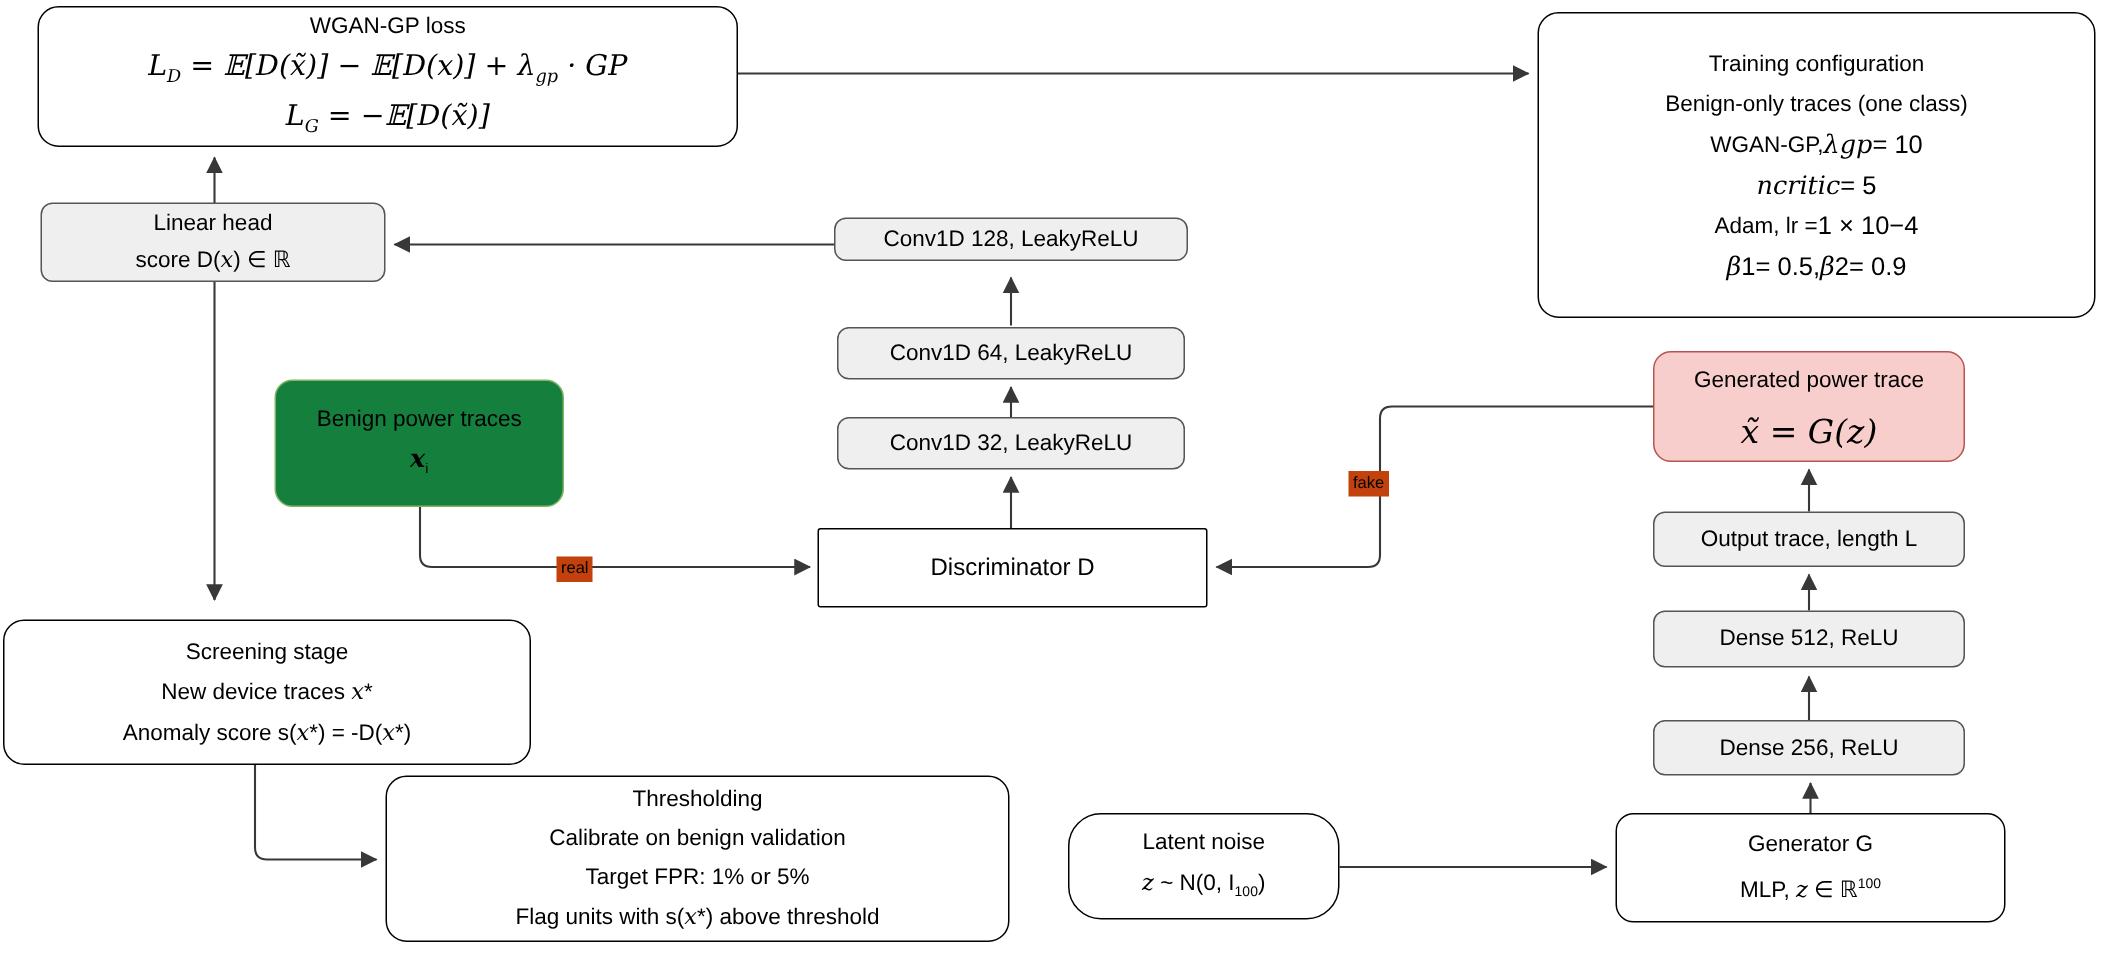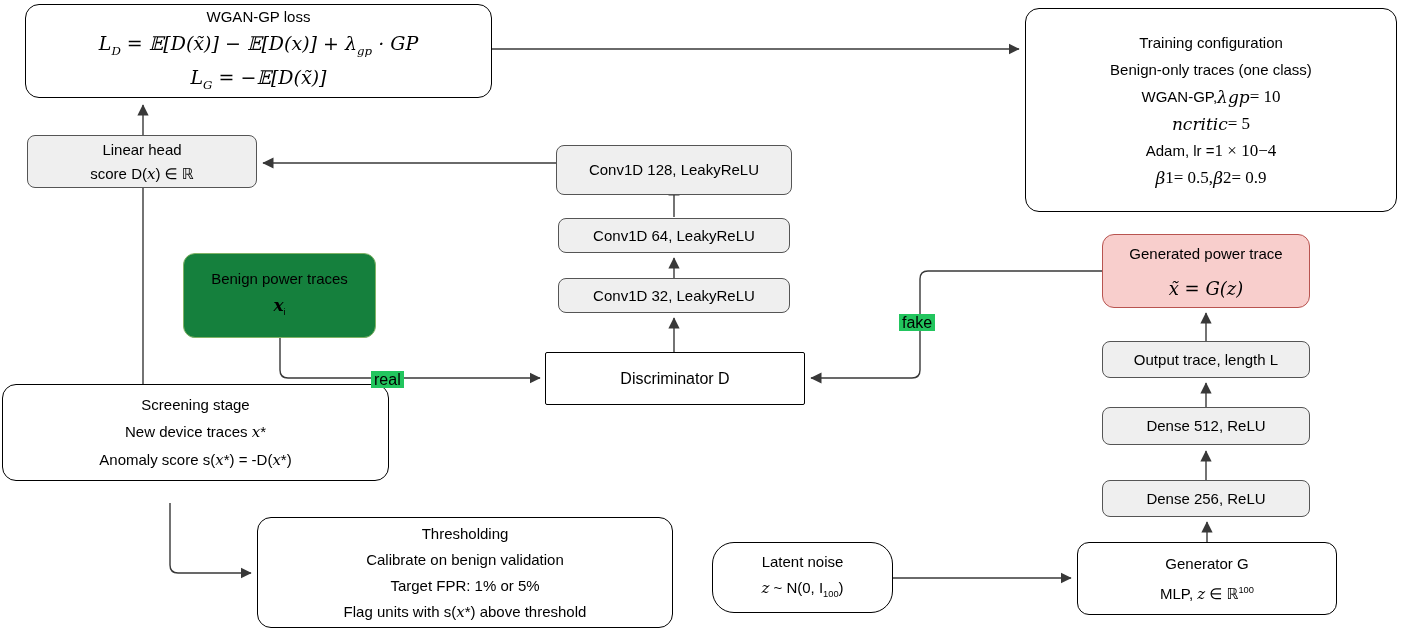--- a/index.html
+++ b/index.html
@@ -13,29 +13,29 @@
     border:1.3px solid #000; border-radius:14px; background:#fff;
     display:flex; flex-direction:column; align-items:center; justify-content:center;
     text-align:center; font-size:15px; line-height:26px;
   }
   .node.small { border-radius:8px; border-width:1.2px; }
   .gray  { background:#efefef; border-color:#555555; }
   .green { background:#15803d; border-color:#82b366; }
   .pink  { background:#f8cecc; border-color:#b85450;gap:10px; }
   .ln { white-space:nowrap; }
   .mi { font-family:"DejaVu Serif", serif; font-style:italic; }
-  .mn { font-family:Liberation Serif, serif; }
+  .mn { font-family:Liberation Sans, sans-serif; }
   .math { font-size:19px; }
   .m17 .mi, .m17 .mn { font-size:17px; }
   sub { font-size:0.62em; }
   sup { font-size:0.62em; }
   .bold { font-weight:bold; }
   .cfg .ln { height:27px; display:flex; align-items:center; justify-content:center; }
   .edge-label {
-    position:absolute; background:#22c55e; padding:0 3px; font-size:16px; line-height:17px;
+    position:absolute; background:#c2410c; padding:0 3px; font-size:11px; line-height:17px;
   }
 </style>
 </head>
 <body>
 
 <div class="canvas">
 
   <svg class="edges" width="1401" height="642">
     <defs>
       <marker id="arr" markerWidth="9" markerHeight="9" refX="7.5" refY="4" orient="auto">
@@ -99,37 +99,37 @@
   <div class="node small gray" style="left:27px;top:135px;width:230px;height:53px;line-height:24px">
     <div class="ln">Linear head</div>
     <div class="ln"><span>score D(</span><span class="mi">x</span><span>) ∈ ℝ</span></div>
   </div>
 
   <div class="node small green" style="left:183px;top:253px;width:193px;height:85px;line-height:27px;border-radius:12px">
     <div class="ln">Benign power traces</div>
     <div class="ln"><span class="mi bold" style="font-size:17px">x</span><sub>i</sub></div>
   </div>
 
-  <div class="node small gray" style="left:556px;top:145px;width:236px;height:50px">
+  <div class="node small gray" style="left:556px;top:145px;width:236px;height:29px">
     <div class="ln">Conv1D 128, LeakyReLU</div>
   </div>
   <div class="node small gray" style="left:558px;top:218px;width:232px;height:35px">
     <div class="ln">Conv1D 64, LeakyReLU</div>
   </div>
   <div class="node small gray" style="left:558px;top:278px;width:232px;height:35px">
     <div class="ln">Conv1D 32, LeakyReLU</div>
   </div>
 
   <div class="node small" style="left:545px;top:352px;width:260px;height:53px;font-size:16px;border-radius:2px">
     <div class="ln">Discriminator D</div>
   </div>
 
   <div class="node small pink" style="left:1102px;top:234px;width:208px;height:74px;line-height:25px;border-radius:12px">
     <div class="ln">Generated power trace</div>
-    <div class="ln mi" style="font-size:18px">x̃ = G(z)</div>
+    <div class="ln mi" style="font-size:22px">x̃ = G(z)</div>
   </div>
 
   <div class="node small gray" style="left:1102px;top:341px;width:208px;height:37px">
     <div class="ln">Output trace, length L</div>
   </div>
   <div class="node small gray" style="left:1102px;top:407px;width:208px;height:38px">
     <div class="ln">Dense 512, ReLU</div>
   </div>
   <div class="node small gray" style="left:1102px;top:480px;width:208px;height:37px">
     <div class="ln">Dense 256, ReLU</div>
@@ -137,21 +137,21 @@
   <div class="node" style="left:1077px;top:542px;width:260px;height:73px;border-radius:12px">
     <div class="ln">Generator G</div>
     <div class="ln"><span>MLP, </span><span class="mi">z</span><span> ∈ ℝ</span><sup>100</sup></div>
   </div>
 
   <div class="node" style="left:712px;top:542px;width:181px;height:71px;border-radius:22px">
     <div class="ln">Latent noise</div>
     <div class="ln"><span class="mi">z</span><span> ~ N(0, I</span><sub>100</sub><span>)</span></div>
   </div>
 
-  <div class="node" style="left:2px;top:384px;width:387px;height:97px;line-height:27px">
+  <div class="node" style="left:2px;top:413px;width:352px;height:97px;line-height:27px">
     <div class="ln">Screening stage</div>
     <div class="ln"><span>New device traces </span><span class="mi">x</span><span>*</span></div>
     <div class="ln"><span>Anomaly score s(</span><span class="mi">x</span><span>*) = -D(</span><span class="mi">x</span><span>*)</span></div>
   </div>
 
   <div class="node" style="left:257px;top:517px;width:416px;height:111px">
     <div class="ln">Thresholding</div>
     <div class="ln">Calibrate on benign validation</div>
     <div class="ln">Target FPR: 1% or 5%</div>
     <div class="ln"><span>Flag units with s(</span><span class="mi">x</span><span>*) above threshold</span></div>

